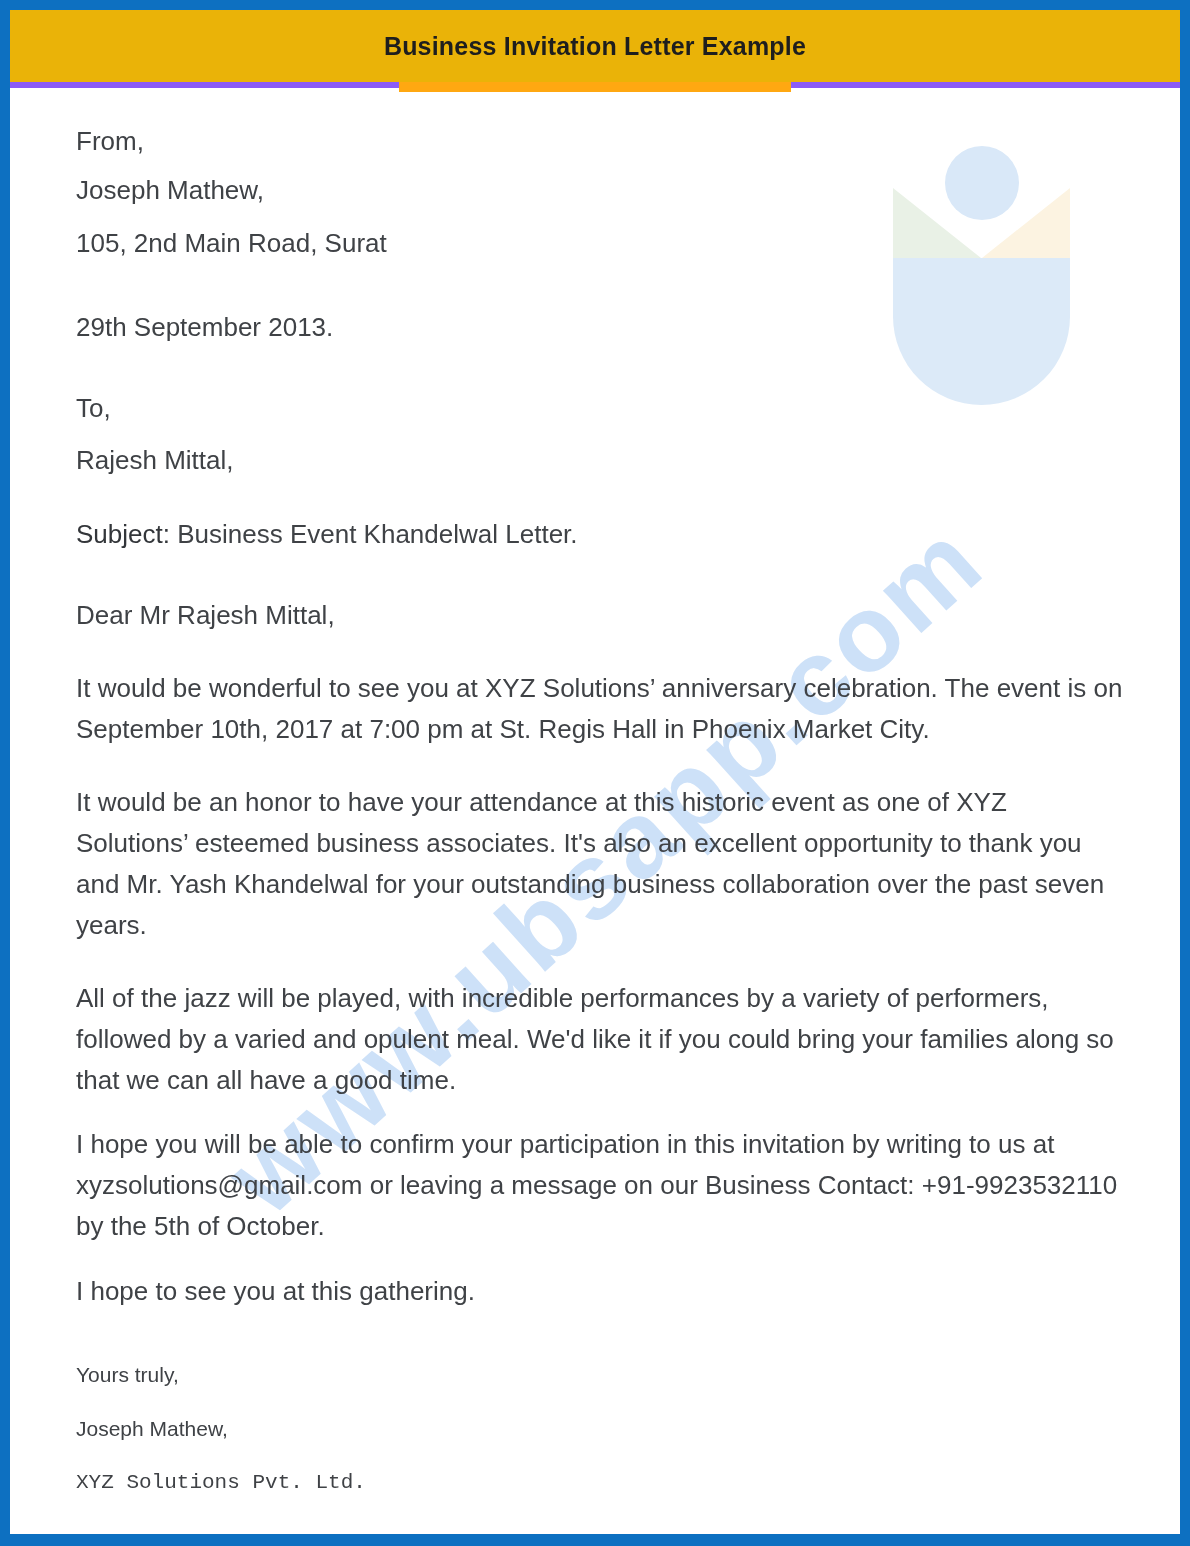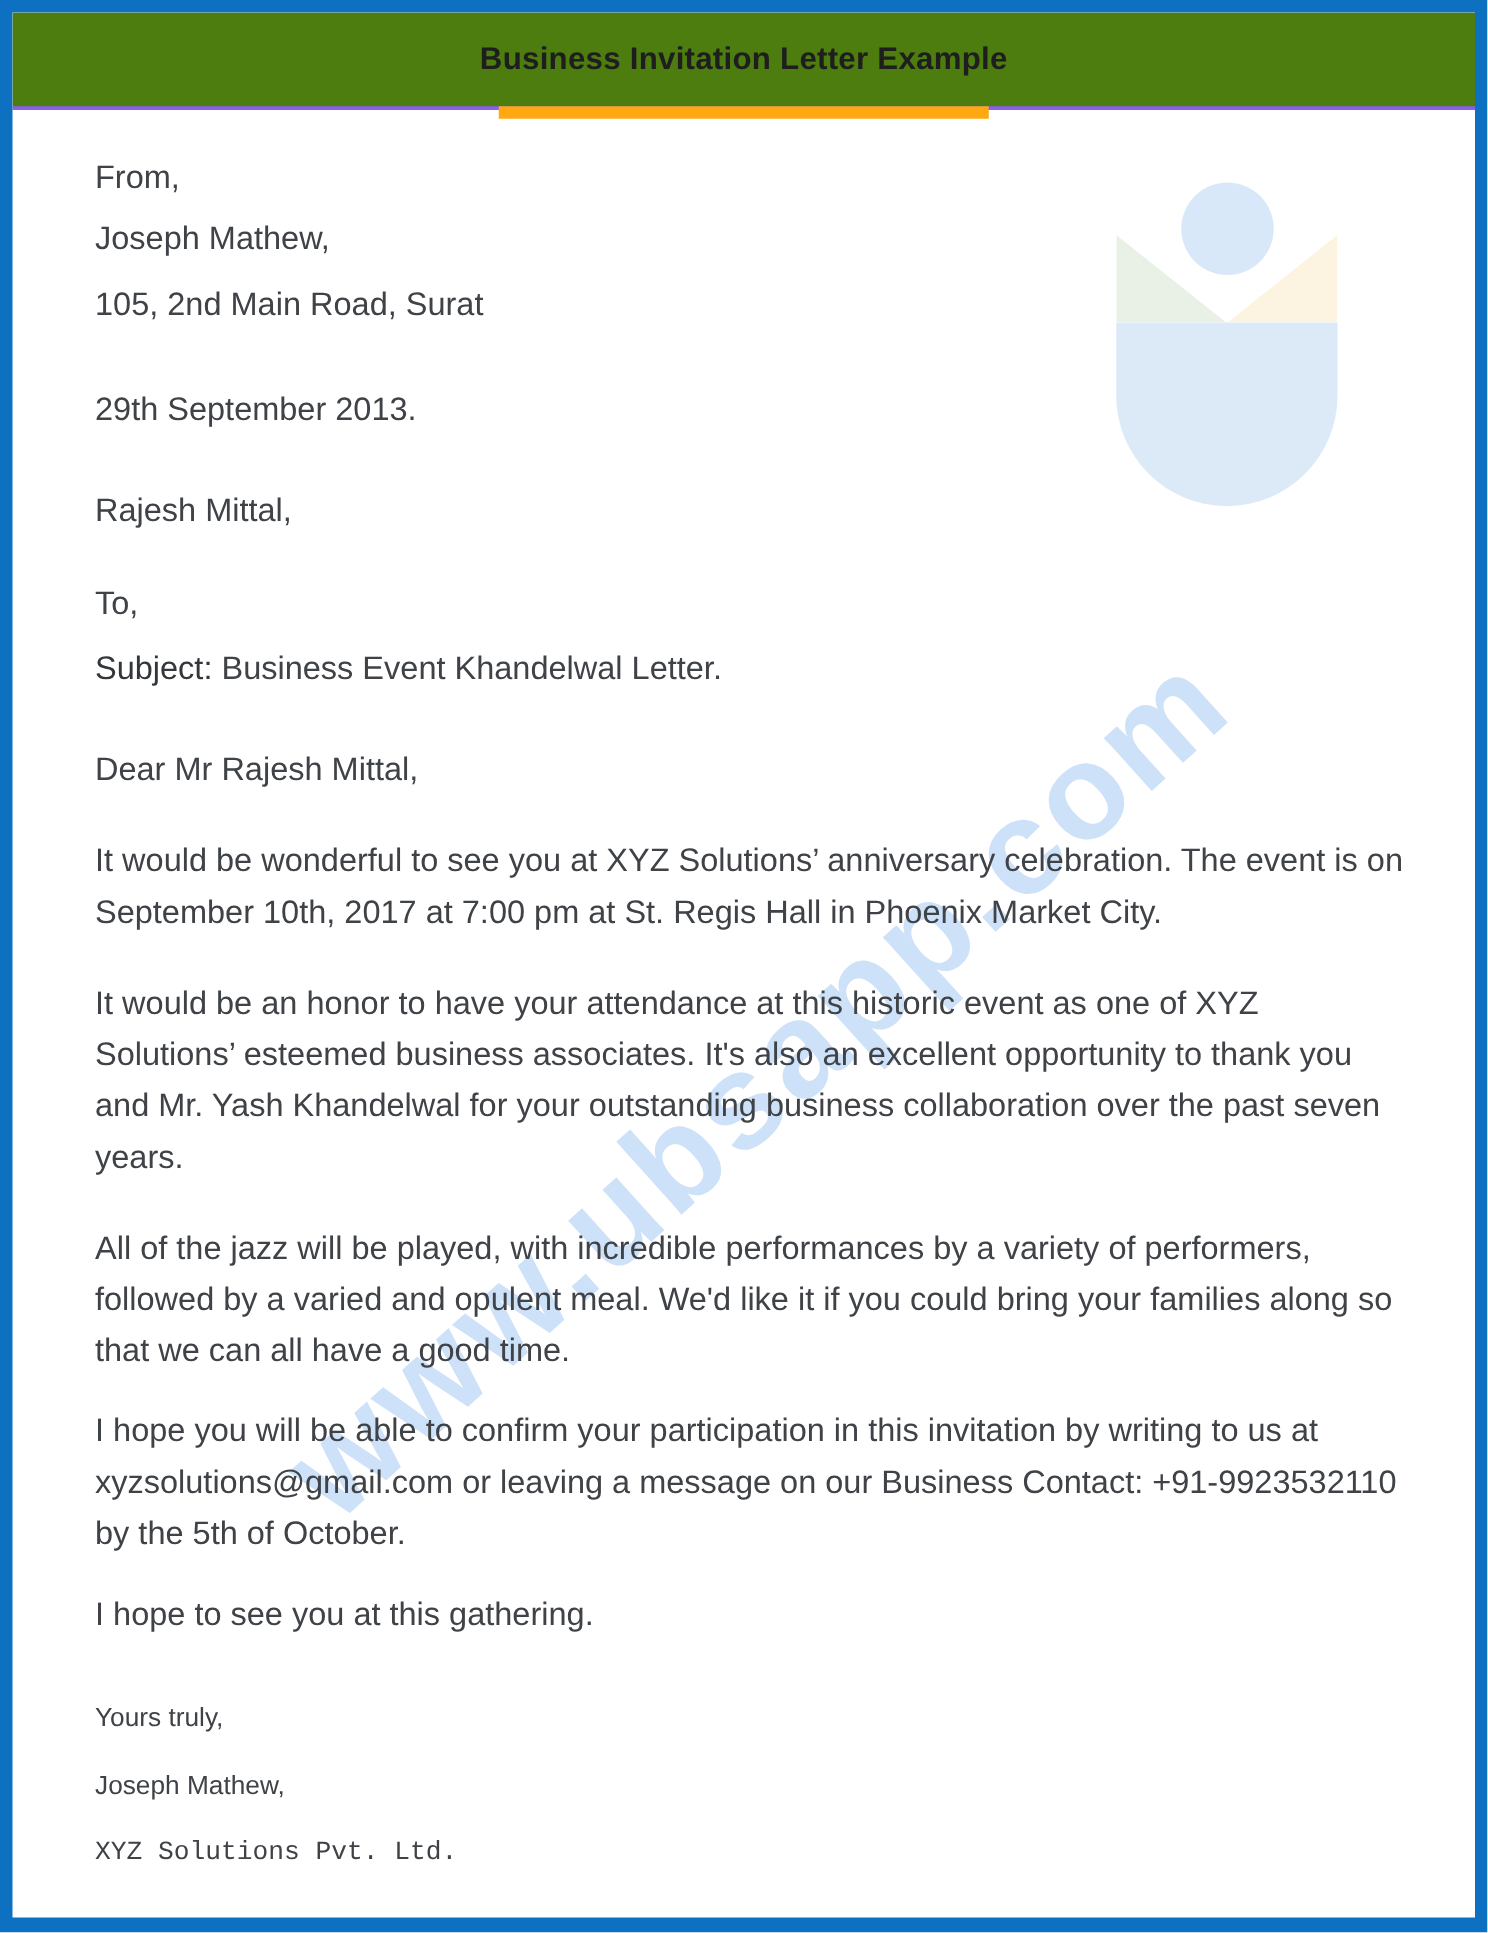--- a/index.html
+++ b/index.html
@@ -11,22 +11,22 @@
     border:10px solid #0d70c1;
     border-bottom-width:12px;
     overflow:hidden;
     font-family:"Liberation Sans", sans-serif;
   }
   
   .header {
     position:relative;
     height:78px;
     display:flex; align-items:center; justify-content:center;
-    border-bottom:3px solid #8b5cf6;
-    background:#4d7c0f;
+    border-bottom:6px solid #8b5cf6;
+    background:#eab308;
     z-index:2;
   }
   .title {
     font-size:25px; font-weight:700; color:#1e1e1e; letter-spacing:0.2px;
   }
   .accent-bar {
     position:absolute; left:50%; bottom:-10px;
     transform:translateX(-50%);
     width:392px; height:10px;
     background:#ffa811;
@@ -112,22 +112,22 @@
     <div class="logo-u"></div>
   </div>
 
   <div class="letter">
     <div class="ln m21">From,</div>
     <div class="ln m25">Joseph Mathew,</div>
     <div class="ln m56">105, 2nd Main Road, Surat</div>
 
     <div class="ln m53">29th September 2013.</div>
 
+    <div class="ln m24">To,</div>
     <div class="ln m46">Rajesh Mittal,</div>
-    <div class="ln m24">To,</div>
 
     <div class="ln m53"><span class="bold">Subject:</span><span> Business Event Khandelwal Letter.</span></div>
 
     <div class="ln m33">Dear Mr Rajesh Mittal,</div>
 
     <p class="para p17">It would be wonderful to see you at XYZ Solutions’ anniversary celebration. The event is on September 10th, 2017 at 7:00 pm at St. Regis Hall in Phoenix Market City.</p>
     <p class="para p16">It would be an honor to have your attendance at this historic event as one of XYZ Solutions’ esteemed business associates. It's also an excellent opportunity to thank you and Mr. Yash Khandelwal for your outstanding business collaboration over the past seven years.</p>
     <p class="para p23">All of the jazz will be played, with incredible performances by a variety of performers, followed by a varied and opulent meal. We'd like it if you could bring your families along so that we can all have a good time.</p>
     <p class="para p24">I hope you will be able to confirm your participation in this invitation by writing to us at xyzsolutions@gmail.com or leaving a message on our Business Contact: +91-9923532110 by the 5th of October.</p>
     <p class="para p50">I hope to see you at this gathering.</p>

